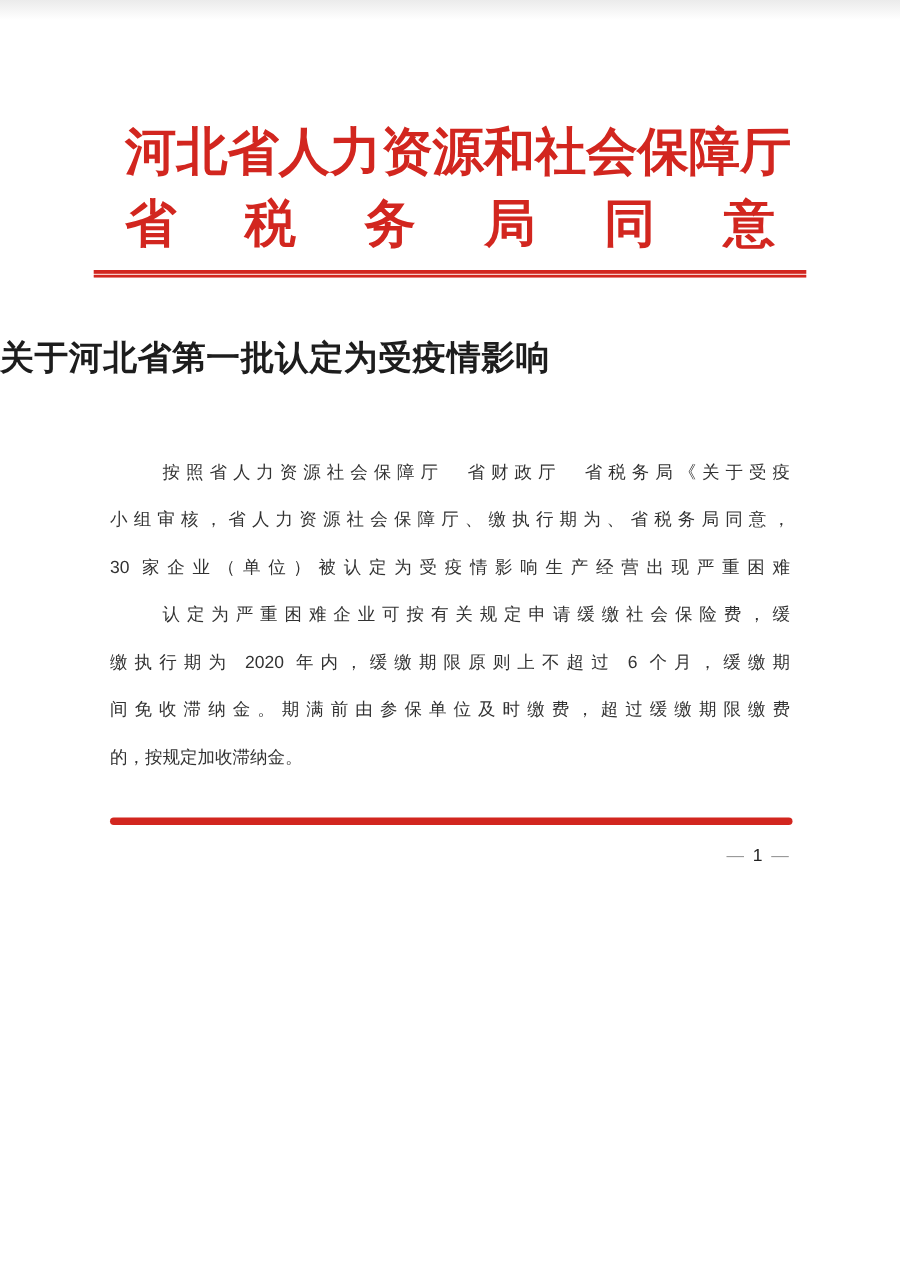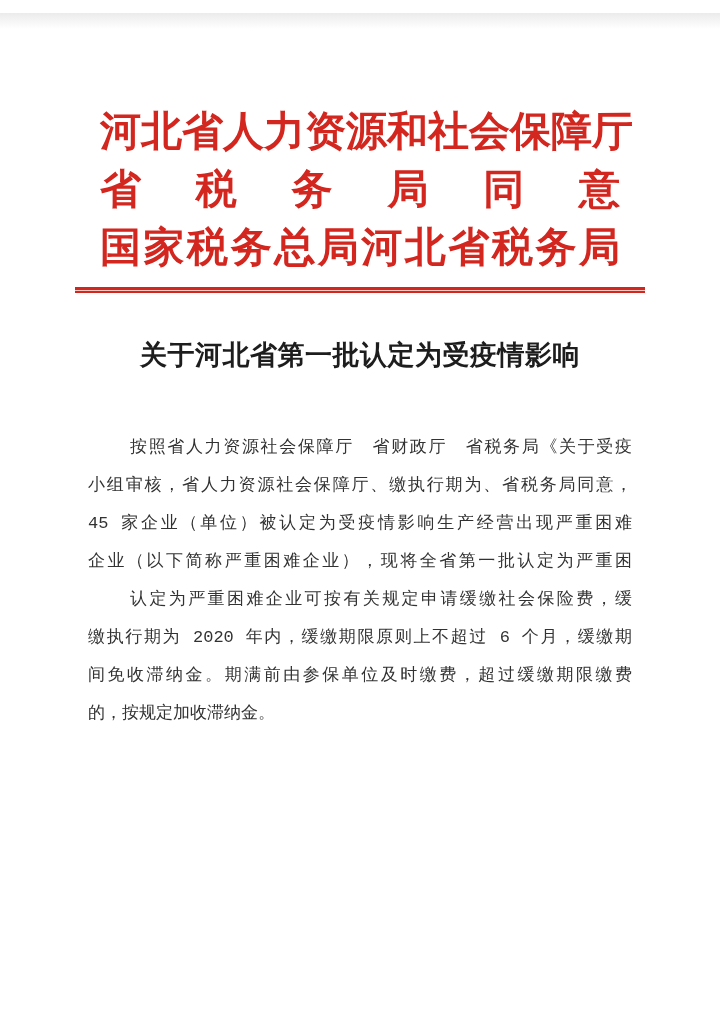--- a/index.html
+++ b/index.html
@@ -4,24 +4,24 @@
 <style>
   html, body {
     margin: 0;
     padding: 0;
     background: #ffffff;
   }
   .page {
     position: relative;
     width: 720px;
     height: 740px;
-    margin: 13px auto;
+    margin: 0 auto;
     background: linear-gradient(180deg, #ebebeb 0px, #ffffff 16px);
     overflow: hidden;
-    font-family: Liberation Mono, monospace;
+    font-family: Liberation Sans, sans-serif;
   }
   
   .doc-header {
     margin: 92px 100px 0 100px;
     width: 520px;
   }
   .doc-header .head-line {
     color: #d2261f;
     font-size: 41px;
     line-height: 58px;
@@ -36,36 +36,36 @@
     width: 570px;
     height: 6px;
     box-sizing: border-box;
     border-top: 3px solid #d2261f;
     border-bottom: 2px solid #d2261f;
     background: #f6c9c5;
   }
   
   .doc-title {
     margin-top: 44px;
-    text-align: center;
+    text-align: left;
   }
   .doc-title .title-line {
     color: #1d1d1d;
     font-size: 27px;
     line-height: 40px;
     font-weight: bold;
     letter-spacing: 0.5px;
   }
   
   .doc-body {
     margin: 52px 88px 0 88px;
     color: #323232;
   }
   .body-line {
-    font-size: 17px;
+    font-size: 14px;
     line-height: 38px;
     text-align: justify;
     text-align-last: justify;
     white-space: nowrap;
   }
   .body-line.indent { padding-left: 42px; }
   .body-line.para-end { text-align-last: left; }
   
   .foot-rule {
     margin: 30px 86px 0 88px;
@@ -84,36 +84,34 @@
   .folio .num  { color: #222222; padding: 0 6px; }
 </style>
 </head>
 <body>
 
 <div class="page">
 
   <div class="doc-header">
     <div class="head-line">河北省人力资源和社会保障厅</div>
     <div class="head-line">省税务局同意</div>
-    <div class="head-line">国家税务总局河北省税务局</div>
   </div>
 
   <div class="head-rule"></div>
 
   <div class="doc-title">
     <div class="title-line">关于河北省第一批认定为受疫情影响</div>
   </div>
 
   <div class="doc-body">
 
     <div>
       <div class="body-line indent">按照省人力资源社会保障厅　省财政厅　省税务局《关于受疫</div>
       <div class="body-line">小组审核，省人力资源社会保障厅、缴执行期为、省税务局同意，</div>
-      <div class="body-line">45 家企业（单位）被认定为受疫情影响生产经营出现严重困难</div>
-      <div class="body-line">企业（以下简称严重困难企业），现将全省第一批认定为严重困</div>
+      <div class="body-line">30 家企业（单位）被认定为受疫情影响生产经营出现严重困难</div>
     </div>
 
     <div>
       <div class="body-line indent">认定为严重困难企业可按有关规定申请缓缴社会保险费，缓</div>
       <div class="body-line">缴执行期为 2020 年内，缓缴期限原则上不超过 6 个月，缓缴期</div>
       <div class="body-line">间免收滞纳金。期满前由参保单位及时缴费，超过缓缴期限缴费</div>
       <div class="body-line para-end">的，按规定加收滞纳金。</div>
     </div>
 
   </div>

